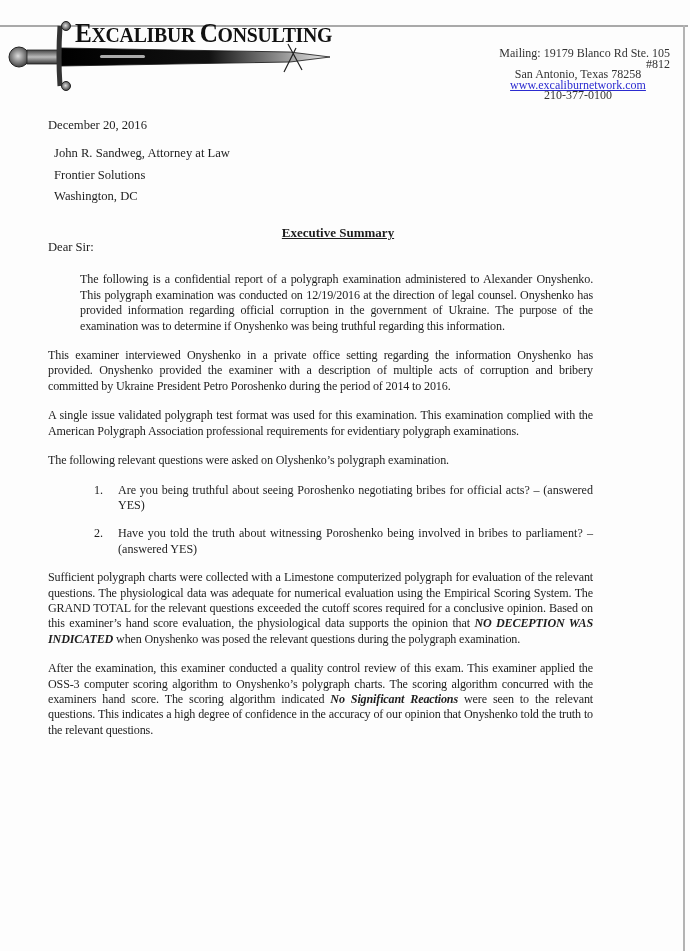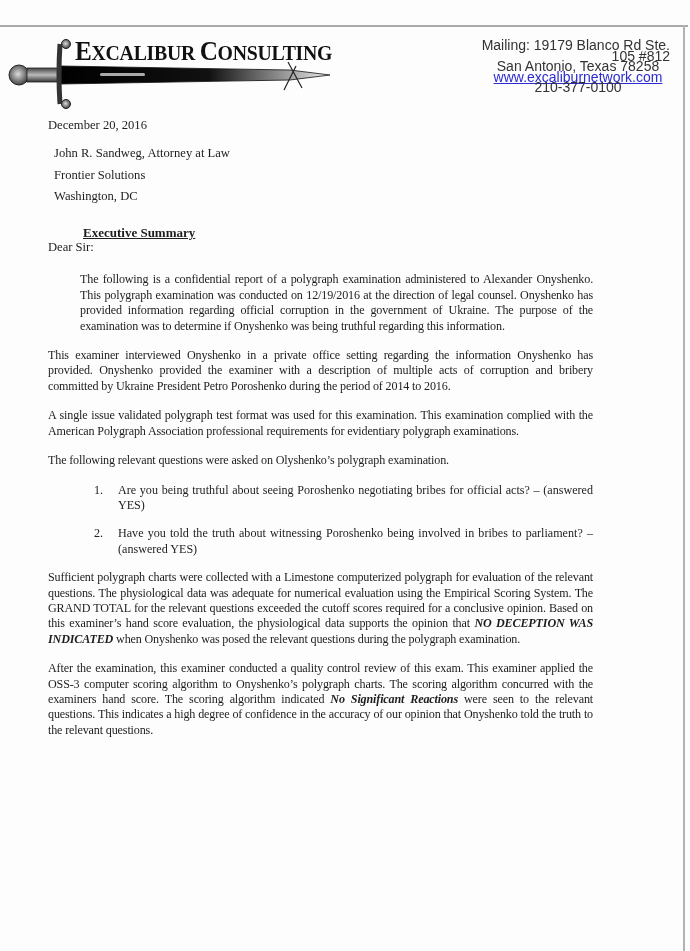--- a/index.html
+++ b/index.html
@@ -10,47 +10,47 @@
     }
     .top-rule {
       position: absolute; left: 0; top: 25px; width: 688px; height: 2px;
       background: #a9a9a9;
     }
     .right-rule {
       position: absolute; left: 683px; top: 25px; width: 2px; height: 926px;
       background: #b3b3b3;
     }
     .logo {
-      position: absolute; left: 0; top: 32px; width: 340px; height: 78px;
+      position: absolute; left: 0; top: 14px; width: 340px; height: 78px;
     }
     .logo-text {
       position: absolute; left: 75px; top: 3px;
       font-family: "Liberation Serif", serif; font-weight: bold;
       font-size: 28px; letter-spacing: -0.3px; color: #111;
       transform: scaleX(0.9); transform-origin: left top;
       white-space: nowrap;
     }
     .logo-text .small { font-size: 22px; }
     .sword { position: absolute; left: 0; top: 0; }
     .contact {
-      position: absolute; left: 478px; top: 40px; width: 200px;
-      font-family: Liberation Sans, sans-serif; font-size: 14px;
+      position: absolute; left: 478px; top: 48px; width: 200px;
+      font-family: Liberation Serif, serif; font-size: 12px;
       line-height: 10.5px; text-align: center; color: #333;
     }
     .contact .mail { text-align: right; padding-right: 8px; }
     .contact a { color: #2b2bd0; text-decoration: underline; }
     .content {
       position: absolute; left: 48px; top: 118px; width: 545px;
       font-size: 12.6px; line-height: 15.4px;
     }
     .date { margin: 0; }
     .addr { margin-top: 13px; }
     .addr div { margin: 6px; }
     .title {
-      text-align: left; font-weight: bold; text-decoration: underline;
+      text-align: center; font-weight: bold; text-decoration: underline;
       margin-top: 20px; font-size: 13px; padding-left: 35px;
     }
     .salutation { }
     p { margin: 14px 0 0 0; text-align: justify; font-size: 12.1px; letter-spacing: -0.15px; }
     .p1 { margin-top: 17px; margin-left: 32px; }
     ol { margin: 14px 0 0 0; padding: 0 0 0 70px; list-style: none; }
     ol li { position: relative; margin-bottom: 13px; text-align: justify; font-size: 12.1px; }
     ol li .num { position: absolute; left: -24px; top: 0; }
     .bi { font-weight: bold; font-style: italic; }
   </style>

